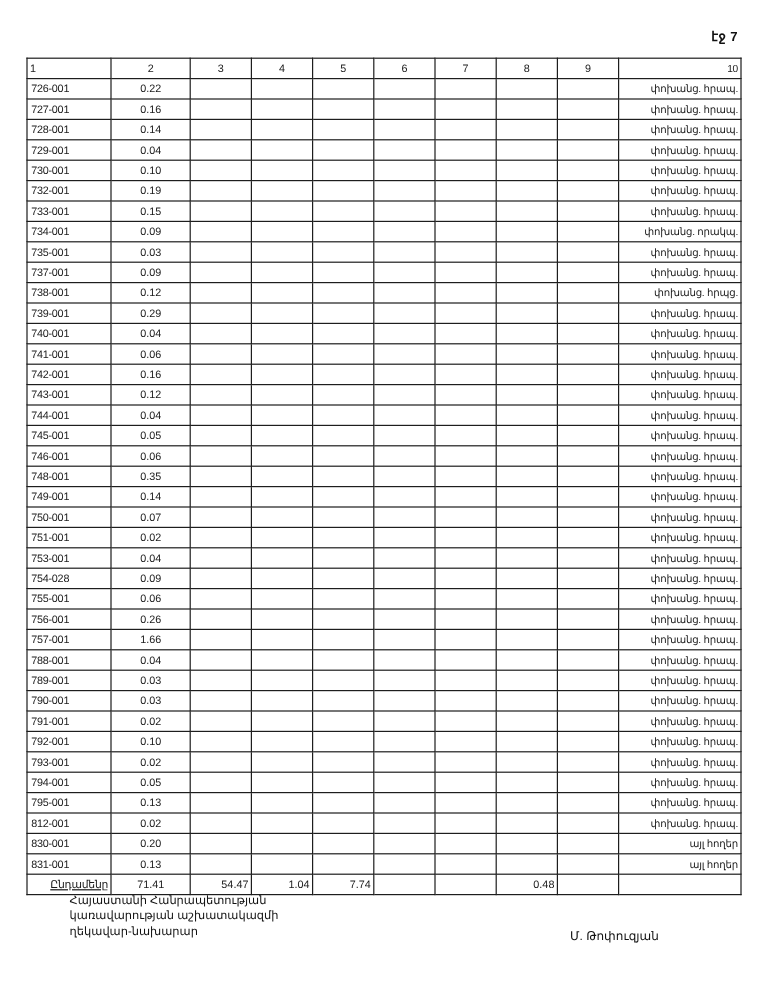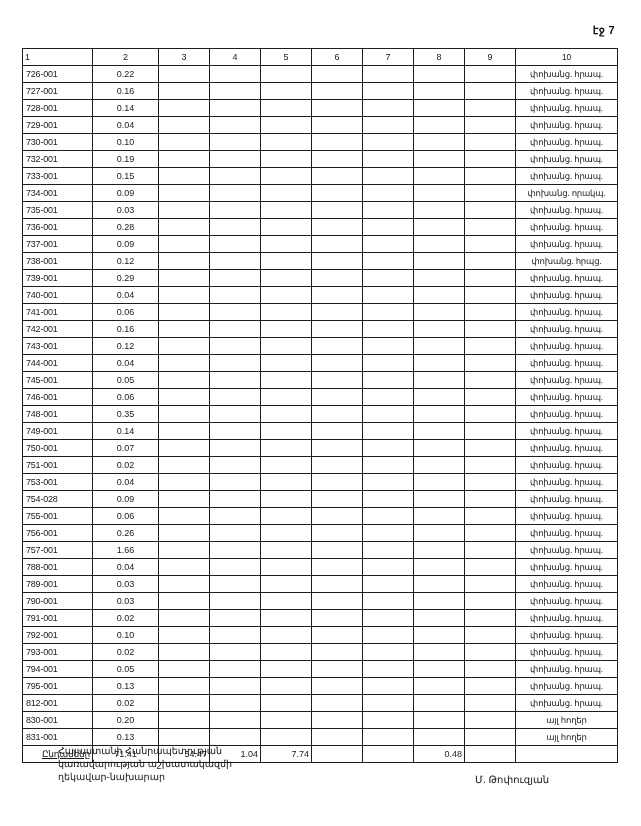--- a/index.html
+++ b/index.html
@@ -67,21 +67,21 @@
   .c-num {
     width: 62px;
     text-align: center;
     font-size: 9px;
   }
   .c-blank {
     width: 48px;
   }
   .c-note {
     width: 96px;
-    text-align: center;
+    text-align: right;
     font-size: 8.5px;
     letter-spacing: -0.2px;
   }
   tbody tr td.c-code,
   tfoot tr td.c-code {
     padding-left: 3px;
   }
   tfoot td {
     font-size: 9px;
     text-align: right;
@@ -223,32 +223,20 @@
             <td class="c-blank"></td>
             <td class="c-blank"></td>
             <td class="c-blank"></td>
             <td class="c-blank"></td>
             <td class="c-blank"></td>
             <td class="c-note">փոխանց. որակպ.</td>
           </tr>
           <tr>
             <td class="c-code">735-001</td>
             <td class="c-num">0.03</td>
-            <td class="c-blank"></td>
-            <td class="c-blank"></td>
-            <td class="c-blank"></td>
-            <td class="c-blank"></td>
-            <td class="c-blank"></td>
-            <td class="c-blank"></td>
-            <td class="c-blank"></td>
-            <td class="c-note">փոխանց. հրապ.</td>
-          </tr>
-          <tr>
-            <td class="c-code">736-001</td>
-            <td class="c-num">0.28</td>
             <td class="c-blank"></td>
             <td class="c-blank"></td>
             <td class="c-blank"></td>
             <td class="c-blank"></td>
             <td class="c-blank"></td>
             <td class="c-blank"></td>
             <td class="c-blank"></td>
             <td class="c-note">փոխանց. հրապ.</td>
           </tr>
           <tr>

